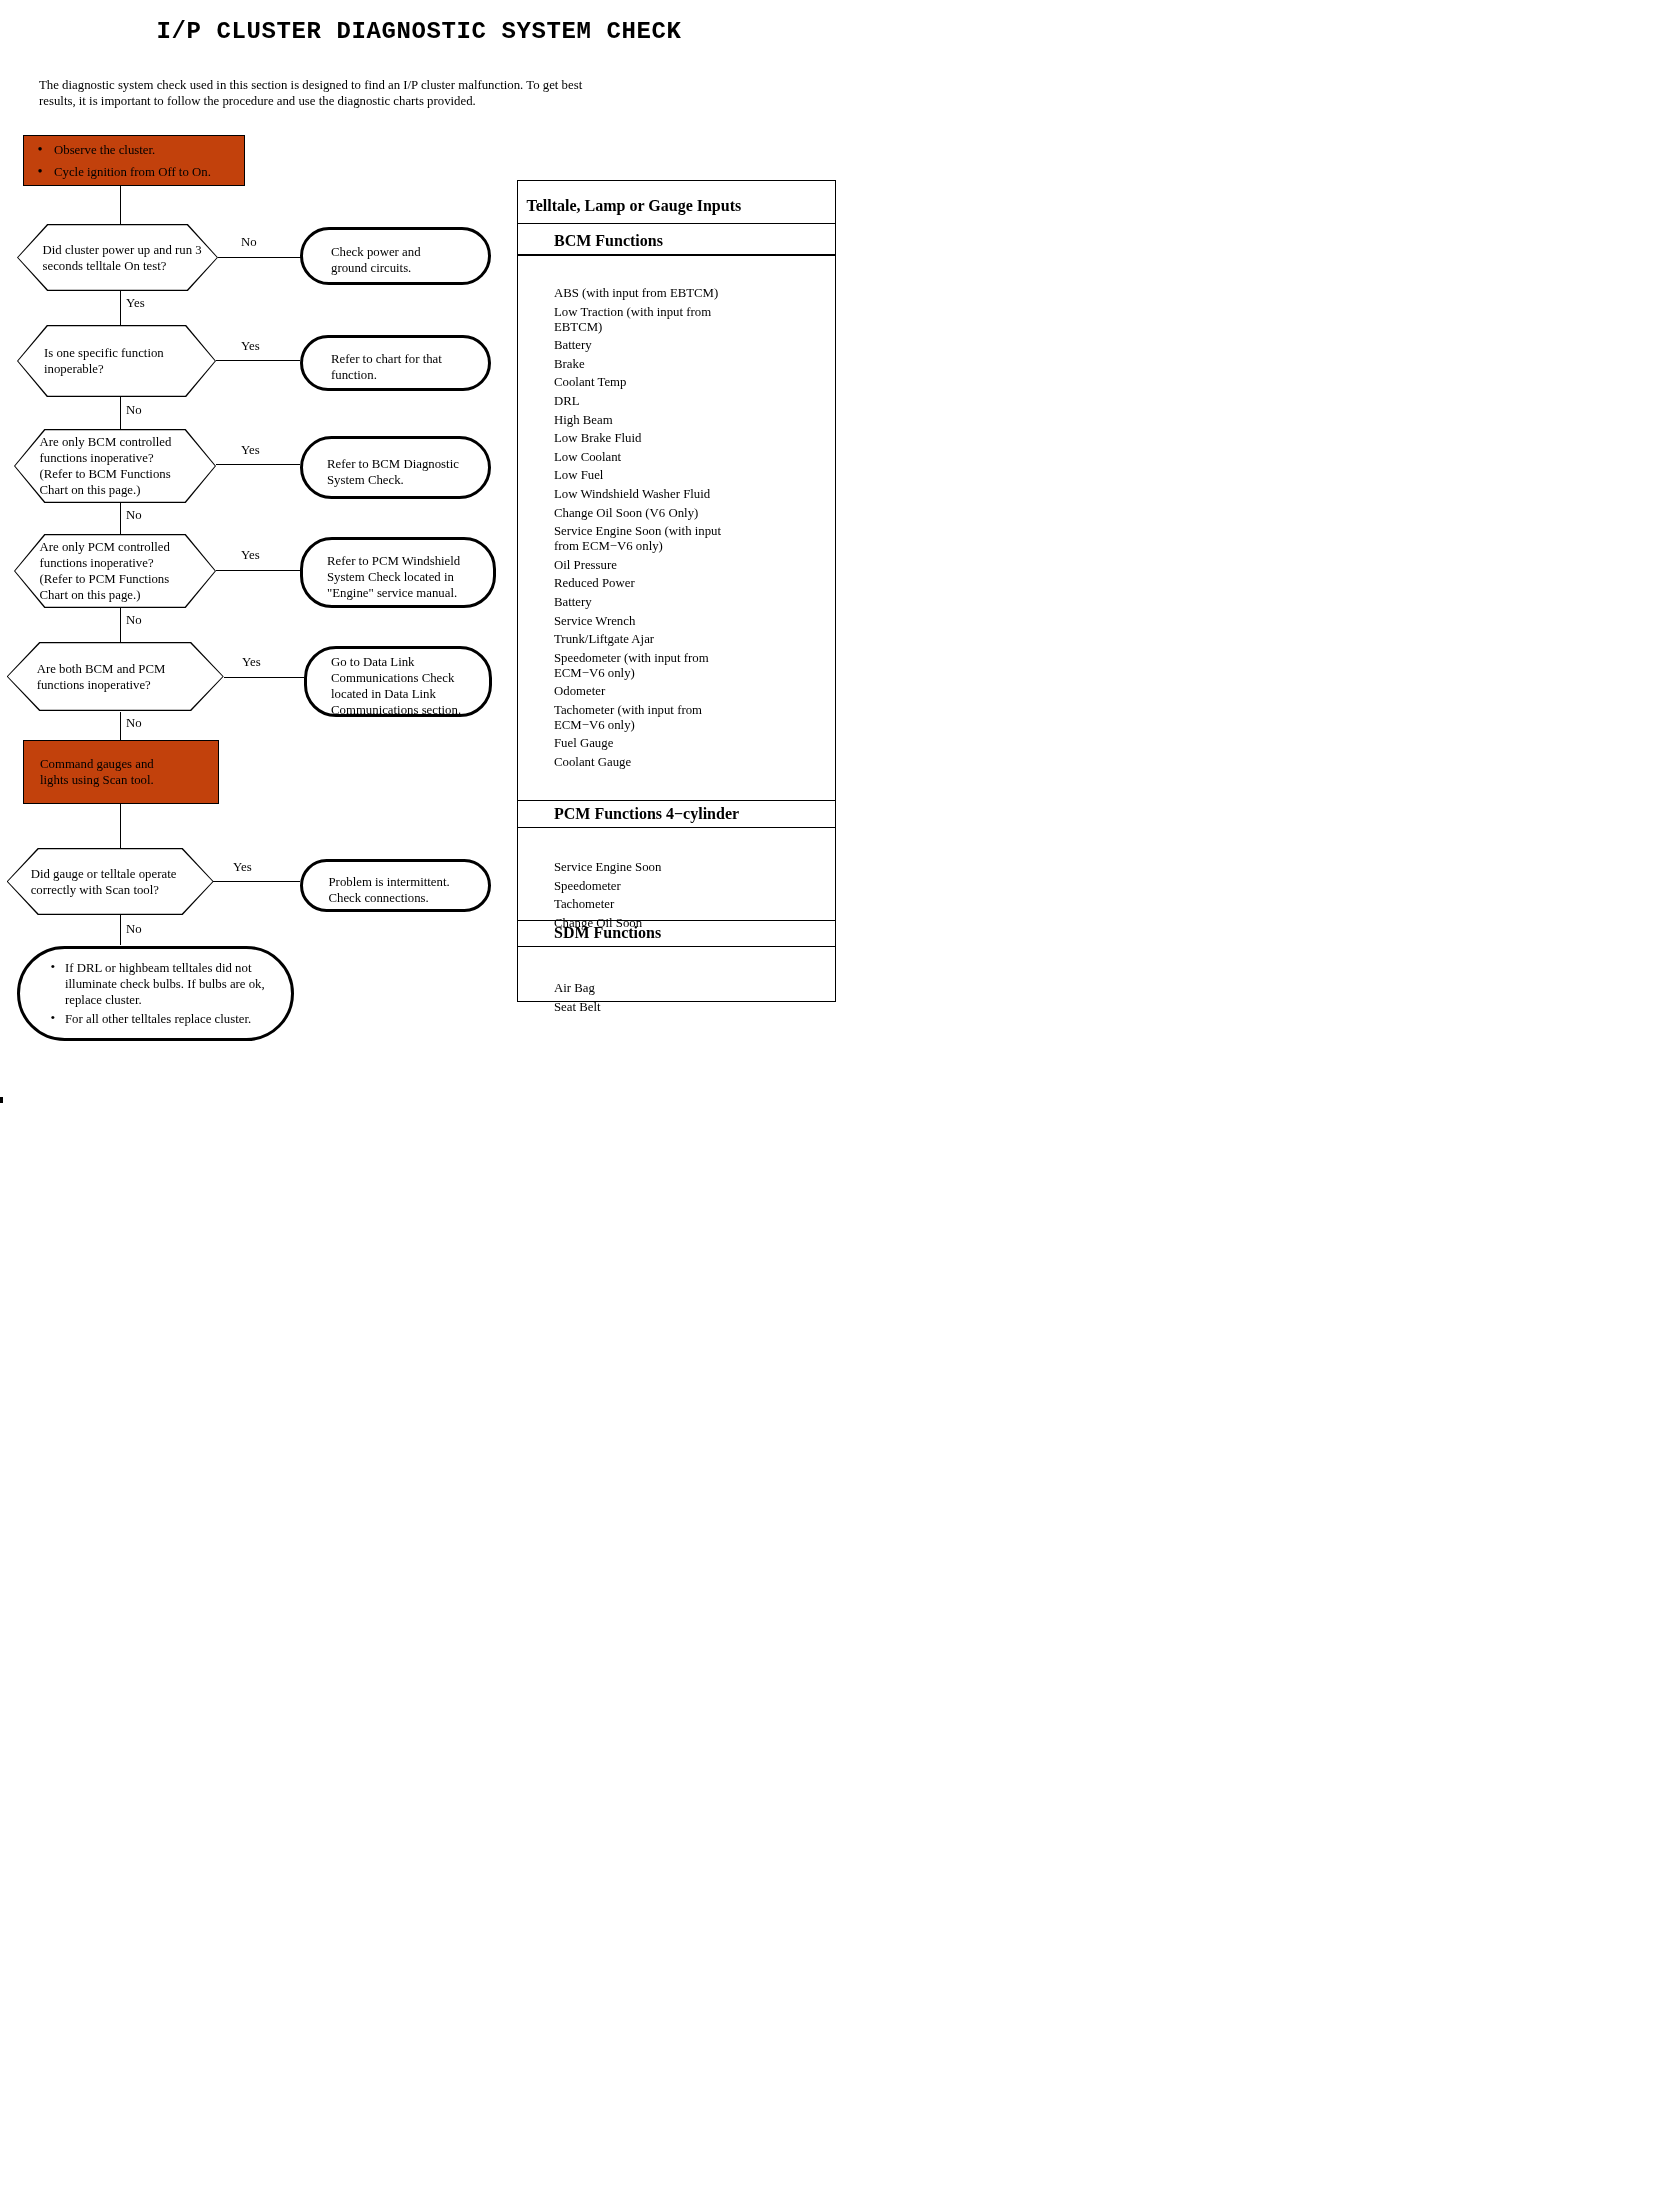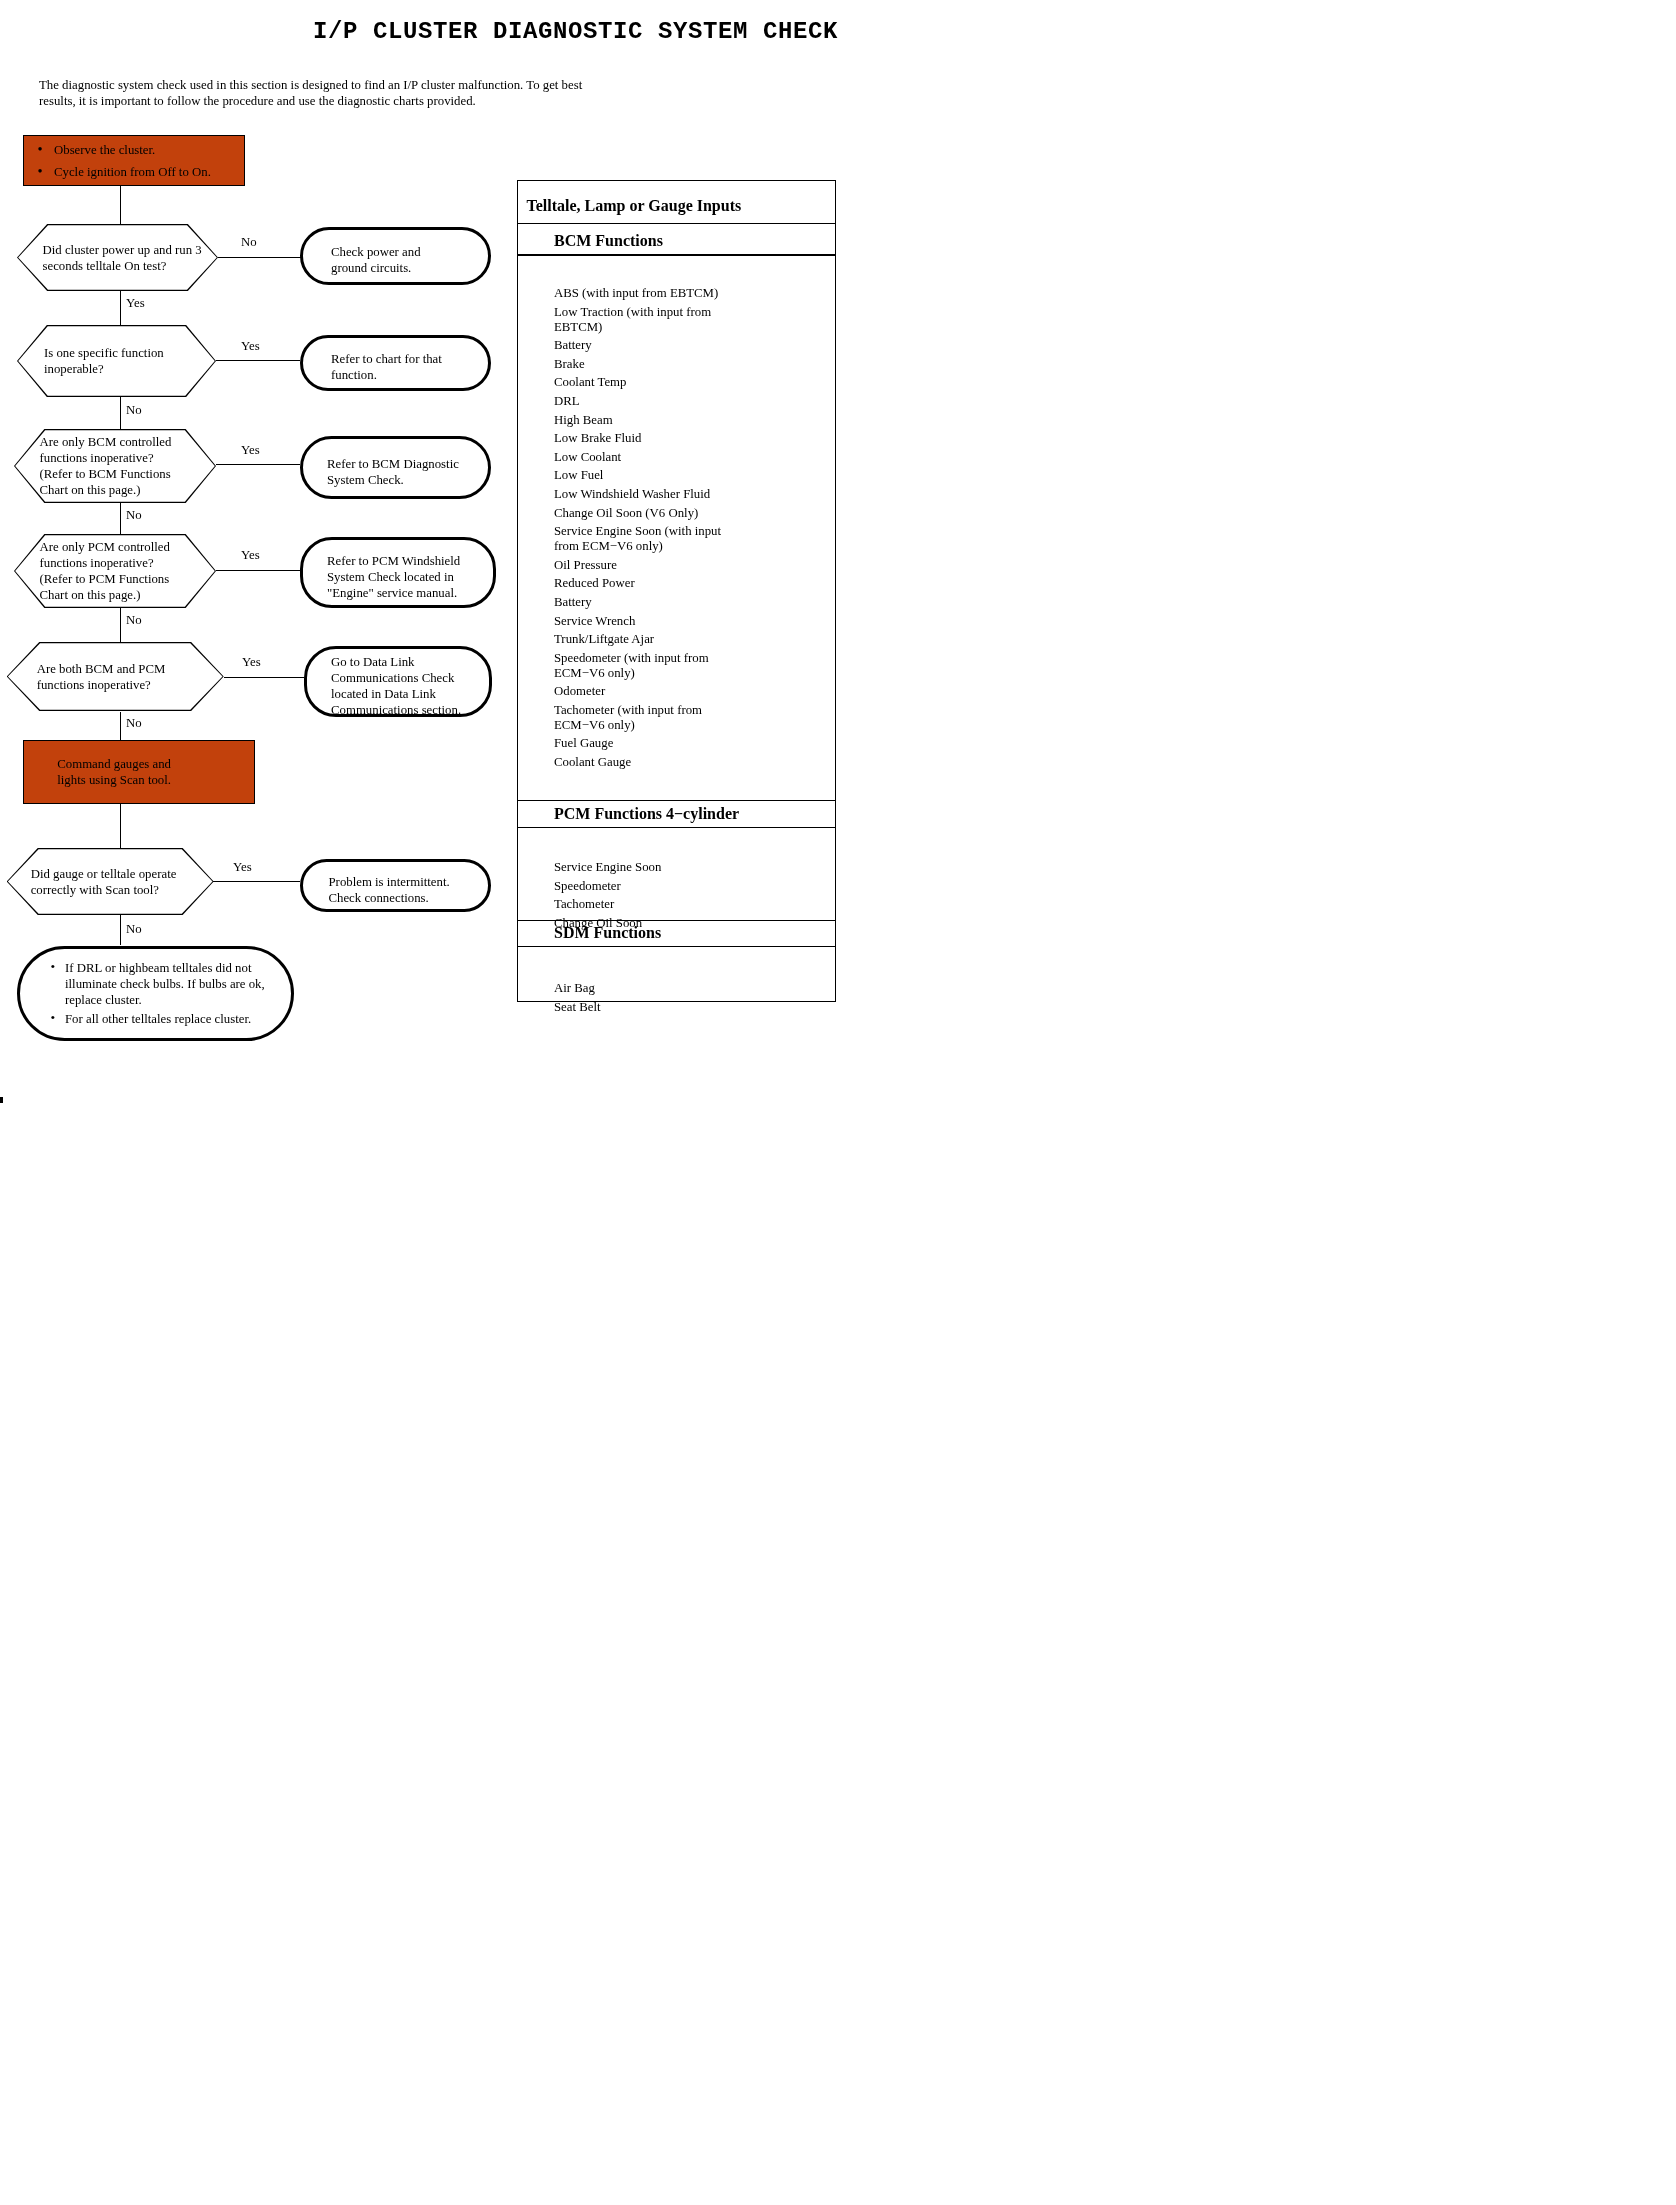--- a/index.html
+++ b/index.html
@@ -7,21 +7,21 @@
     position:relative;
     width:838px;height:1103px;
     background:#ffffff;
     color:#000000;
     font-family:"Liberation Serif", serif;
     overflow:hidden;
   }
   
   .title{
     position:absolute;top:18px;left:0;width:838px;
-    text-align:right;
+    text-align:center;
     font-family:"Liberation Mono", monospace;
     font-weight:bold;font-size:24px;letter-spacing:0.6px;
     white-space:nowrap;
   }
   .intro{
     position:absolute;top:77px;left:39px;width:577px;
     font-size:12.8px;line-height:16.4px;
   }
   
   .rectbox{
@@ -176,21 +176,21 @@
         <div style="padding-left:30px;width:143px;">Are both BCM and PCM functions inoperative?</div>
       </div>
   </div>
   <div class="hline" style="left:224px;top:677px;width:80px;"></div>
   <div class="lbl" style="left:242px;top:656px;">Yes</div>
   <div class="lbl" style="left:126px;top:717px;">No</div>
   <div class="oval" style="left:304px;top:646px;width:188px;height:71px;">
     <div class="otxt" style="padding-left:24px;width:139px;">Go to Data Link Communications Check located in Data Link Communications section.</div>
   </div>
 
-  <div class="rectbox" style="left:23px;top:740px;width:232px;height:64px;display:flex;align-items:center;text-align:right;">
+  <div class="rectbox" style="left:23px;top:740px;width:196px;height:64px;display:flex;align-items:center;">
     <div style="padding-left:16px;width:131px;font-size:12.8px;line-height:16px;">Command gauges and lights using Scan tool.</div>
   </div>
 
   <div class="hex" style="left:6.7px;top:848px;width:207px;height:67px;">
     <div class="shape"></div>
     <div class="fill"></div>
     <div class="txt">
         <div style="padding-left:24px;width:168px;">Did gauge or telltale operate correctly with Scan tool?</div>
       </div>
   </div>

